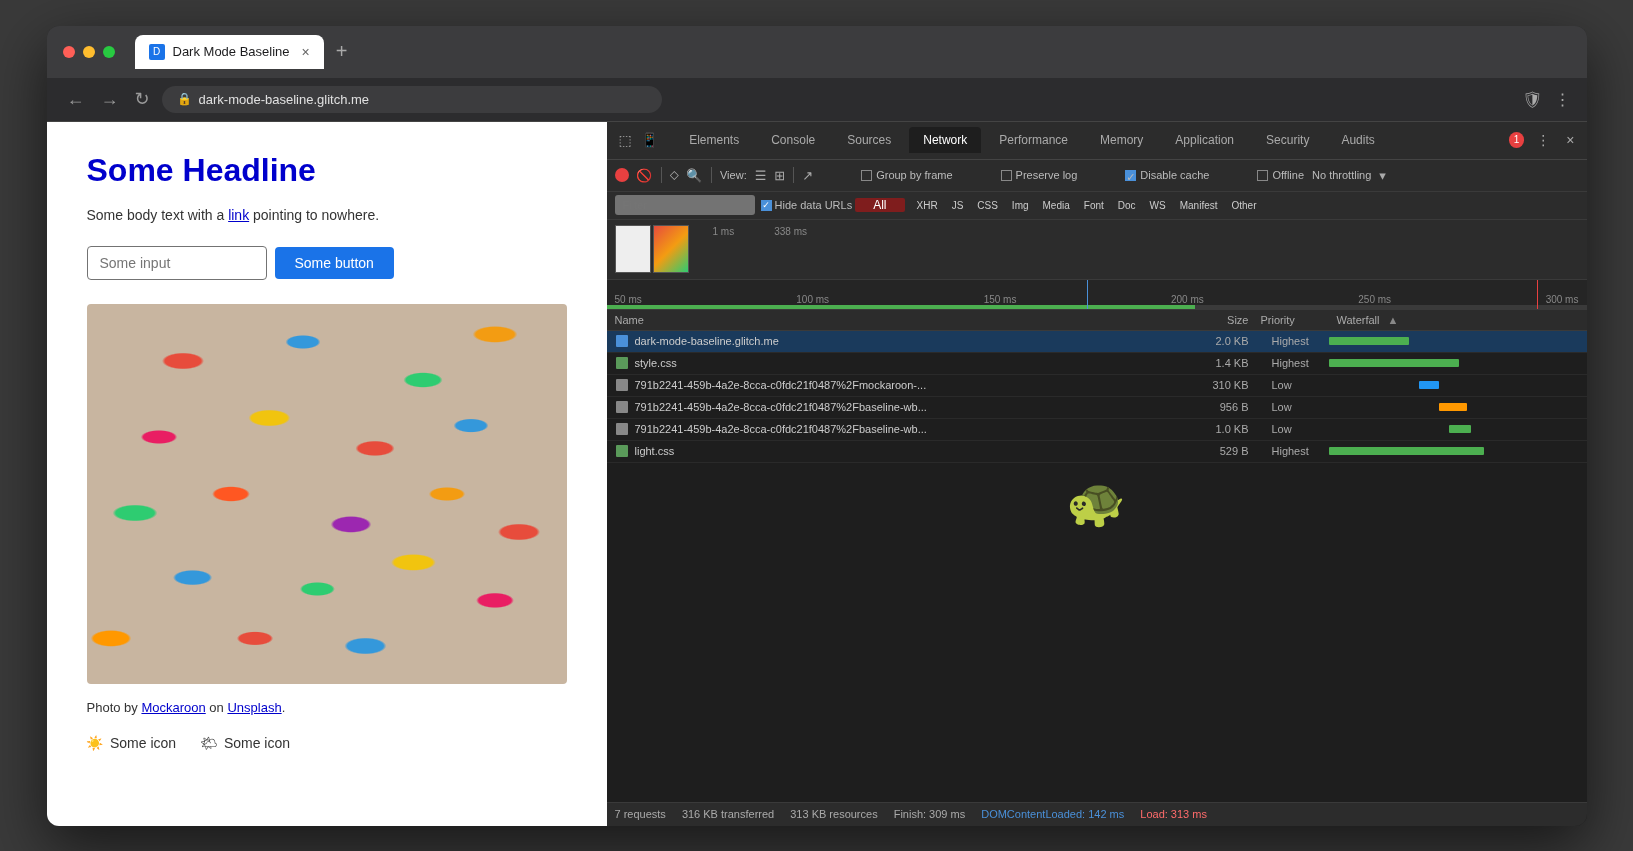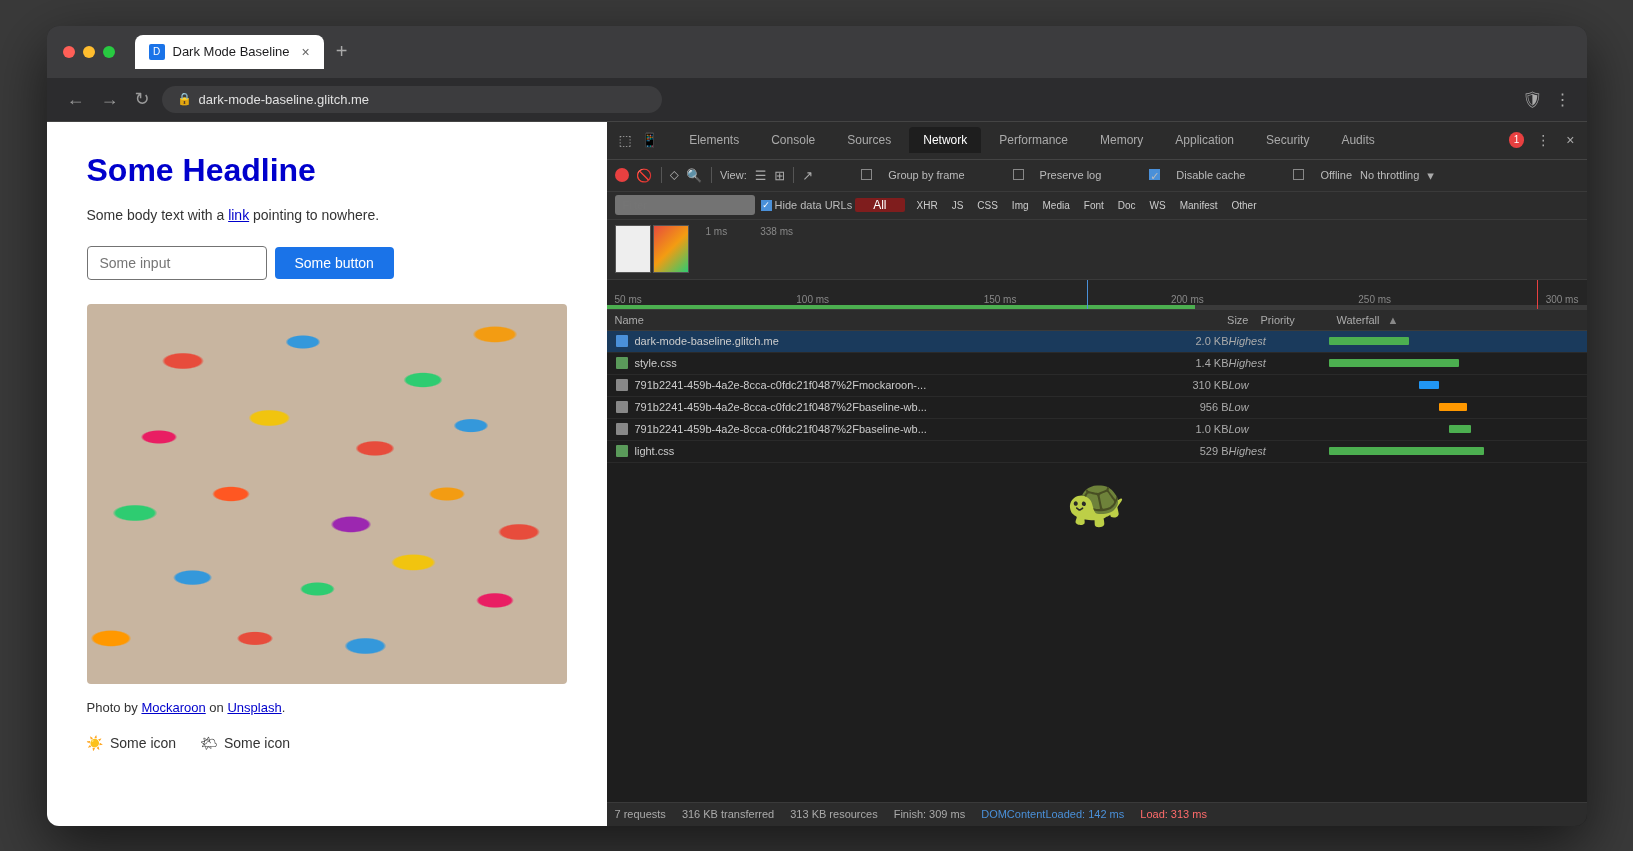--- a/index.html
+++ b/index.html
@@ -295,22 +295,22 @@
     }
     .nt-red { background: #e84040; }
     .nt-icon {
       color: #aaa;
       font-size: 13px;
       cursor: pointer;
     }
     .nt-label { color: #bbb; font-size: 11px; }
     .nt-checkbox-group {
       display: flex;
-      align-items: flex-start;
-      gap: 16px;
+      align-items: flex-end;
+      gap: 4px;
       font-size: 11px;
       color: #bbb;
       padding-left: 40px;
     }
     .nt-checkbox {
       width: 11px;
       height: 11px;
       border: 1px solid #888;
       background: transparent;
       display: inline-block;
@@ -354,21 +354,21 @@
       cursor: pointer;
       border-radius: 2px;
     }
     
     .filmstrip {
       background: #2c2c2c;
       height: 60px;
       display: flex;
       align-items: center;
       padding: 4px 8px;
-      gap: 13px;
+      gap: 20px;
       border-bottom: 1px solid #3a3a3a;
       flex-shrink: 0;
     }
     .filmstrip-frames {
       display: flex;
       gap: 2px;
     }
     .filmstrip-frame {
       width: 36px;
       height: 48px;
@@ -470,25 +470,24 @@
       white-space: nowrap;
       font-size: 11px;
     }
     .row-size {
       width: 80px;
       text-align: right;
       color: #aaa;
       font-size: 11px;
     }
     .row-priority {
-      width: 100px;
-      padding-left: 0;
-      color: #aaa;
-      font-size: 11px;
-      font-style: italic;
+      width: 80px;
+      padding-left: 23px;
+      color: #aaa;
+      font-size: 11px;
     }
     .row-waterfall {
       width: 250px;
       padding-left: 8px;
       position: relative;
       height: 100%;
       display: flex;
       align-items: center;
     }
     .waterfall-bar {

